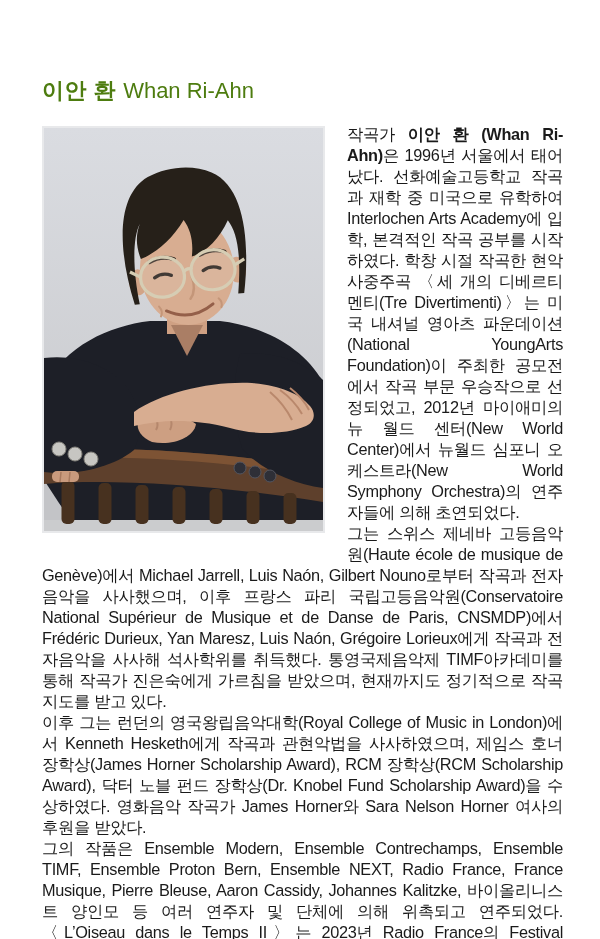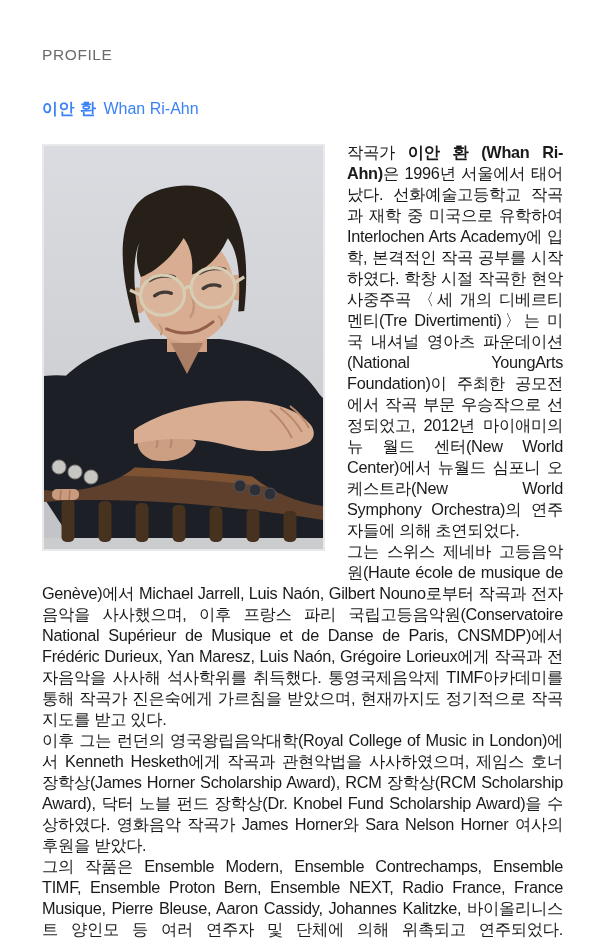--- a/index.html
+++ b/index.html
@@ -16,24 +16,24 @@
     padding: 46px 37px 0 42px;
   }
   .eyebrow {
     font-size: 15.5px;
     line-height: 18px;
     color: #6b6b6b;
     letter-spacing: 0.6px;
   }
   .title {
     margin: 31px 0 0 0;
-    font-size: 16px;
+    font-size: 22px;
     line-height: 27px;
     font-weight: 400;
-    color: #3b82f6;
+    color: #4d7c0f;
   }
   .title .ko { font-weight: 700; letter-spacing: 0.5px; }
   .title .en { font-weight: 400; margin-left: 7px; letter-spacing: 0px; }
   .bio {
     margin-top: 20px;
     font-size: 16.3px;
     line-height: 21px;
     color: #1a1a1a;
     text-align: justify;
     letter-spacing: -0.3px;
@@ -49,21 +49,20 @@
     border: 2px solid #e8e9eb;
     background: #d6d8dc;
   }
   figure.photo svg { display: block; }
 </style>
 </head>
 <body>
 
 <div class="page">
 
-  <div class="eyebrow">PROFILE</div>
 
   <h1 class="title"><span class="ko">이안 환</span><span class="en">Whan Ri-Ahn</span></h1>
 
   <div class="bio">
 
     <figure class="photo">
       <svg width="279" height="403" viewBox="0 0 279 403" xmlns="http://www.w3.org/2000/svg">
         <defs>
           <linearGradient id="bgGrad" x1="0" y1="0" x2="0" y2="1">
             <stop offset="0" stop-color="#dadce1"></stop>

